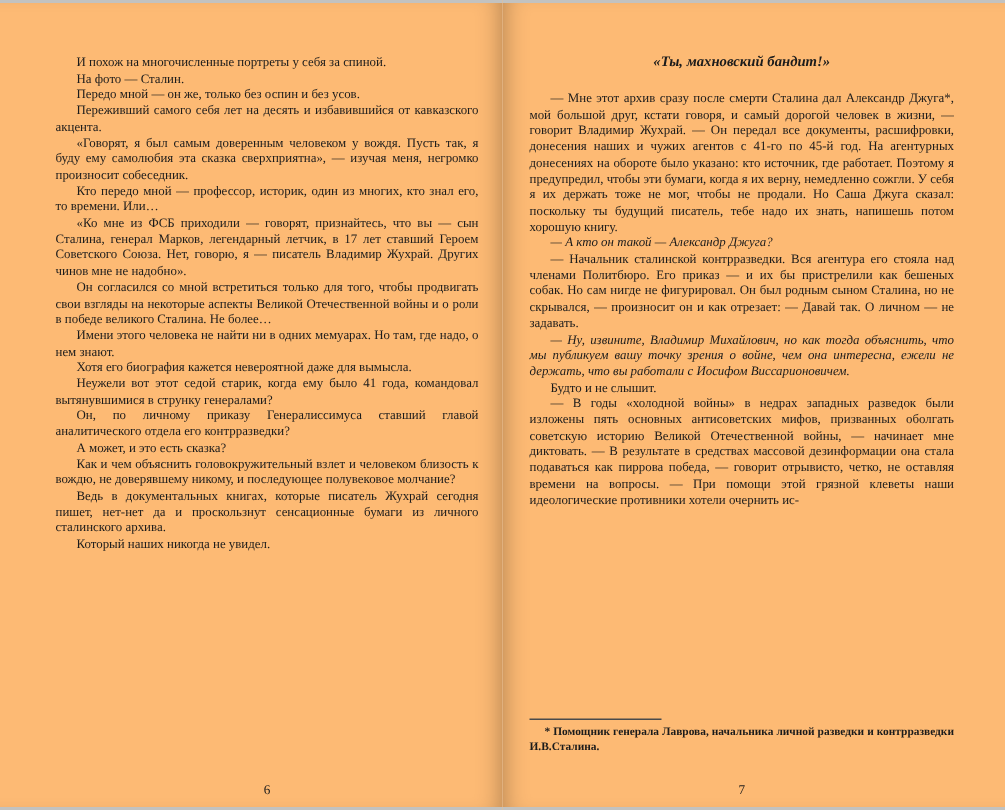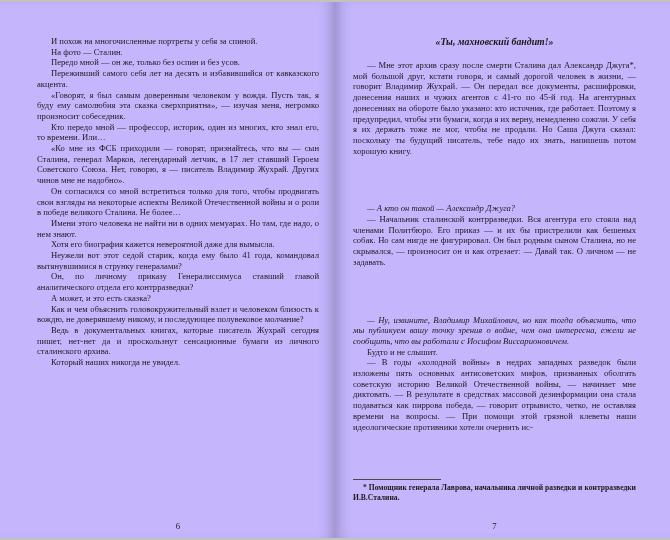--- a/index.html
+++ b/index.html
@@ -10,21 +10,21 @@
     font-family: "Liberation Serif", serif;
     overflow: hidden;
   }
   .spread {
     width: 670px; height: 540px;
     display: flex;
     background: #d4d4d2;
   }
   .page {
     width: 335px; height: 540px;
-    background: #c4b5fd;
+    background: #fdba74;
     position: relative;
     padding-top: 34px;
     color: #1b1b1b;
     overflow: hidden;
   }
   .page.left  {
     padding-left: 37px; padding-right: 16px;
     box-shadow: inset -12px 0 16px -11px rgba(0,0,0,0.30);
     border-top: 2px solid #c2c2c0; border-bottom: 2px solid #c2c2c0;
   }
@@ -35,21 +35,21 @@
   }
   .para {
     margin: 0;
     font-size: 8.6px;
     line-height: 10.7px;
     text-align: justify;
     text-indent: 14px;
     hyphens: auto;
     -webkit-hyphens: auto;
   }
-  .para.italic { font-style: italic; margin-top: 47px; }
+  .para.italic { font-style: italic; }
   .chapter-title {
     margin: 0 0 12px 0;
     font-size: 9.8px;
     line-height: 12px;
     text-align: center;
     font-weight: bold;
     font-style: italic;
   }
   .page-number {
     position: absolute;
@@ -107,21 +107,21 @@
       </div>
     <div class="page-number">6</div>
   </div>
 
   <div class="page right">
     <h2 class="chapter-title">«Ты, махновский бандит!»</h2>
     <div class="text-block" id="right-paragraphs">
         <p class="para">— Мне этот архив сразу после смерти Сталина дал Александр Джуга*, мой большой друг, кстати говоря, и самый дорогой человек в жизни, — говорит Владимир Жухрай. — Он передал все документы, расшифровки, донесения наших и чужих агентов с 41-го по 45-й год. На агентурных донесениях на обороте было указано: кто источник, где работает. Поэтому я предупредил, чтобы эти бумаги, когда я их верну, немедленно сожгли. У себя я их держать тоже не мог, чтобы не продали. Но Саша Джуга сказал: поскольку ты будущий писатель, тебе надо их знать, напишешь потом хорошую книгу.</p>
         <p class="para italic">— А кто он такой — Александр Джуга?</p>
         <p class="para">— Начальник сталинской контрразведки. Вся агентура его стояла над членами Политбюро. Его приказ — и их бы пристрелили как бешеных собак. Но сам нигде не фигурировал. Он был родным сыном Сталина, но не скрывался, — произносит он и как отрезает: — Давай так. О личном — не задавать.</p>
-        <p class="para italic">— Ну, извините, Владимир Михайлович, но как тогда объяснить, что мы публикуем вашу точку зрения о войне, чем она интересна, ежели не сообщить, что вы работали с Иосифом Виссарионовичем.</p>
+        <p class="para italic">— Ну, извините, Владимир Михайлович, но как тогда объяснить, что мы публикуем вашу точку зрения о войне, чем она интересна, ежели не держать, что вы работали с Иосифом Виссарионовичем.</p>
         <p class="para">Будто и не слышит.</p>
         <p class="para">— В годы «холодной войны» в недрах западных разведок были изложены пять основных антисоветских мифов, призванных оболгать советскую историю Великой Отечественной войны, — начинает мне диктовать. — В результате в средствах массовой дезинформации она стала подаваться как пиррова победа, — говорит отрывисто, четко, не оставляя времени на вопросы. — При помощи этой грязной клеветы наши идеологические противники хотели очернить ис-</p>
       </div>
     <div class="footnote">
       <hr class="footnote-rule">
       <p class="footnote-text">* Помощник генерала Лаврова, начальника личной разведки и контрразведки И.В.Сталина.</p>
     </div>
     <div class="page-number">7</div>
   </div>
 

